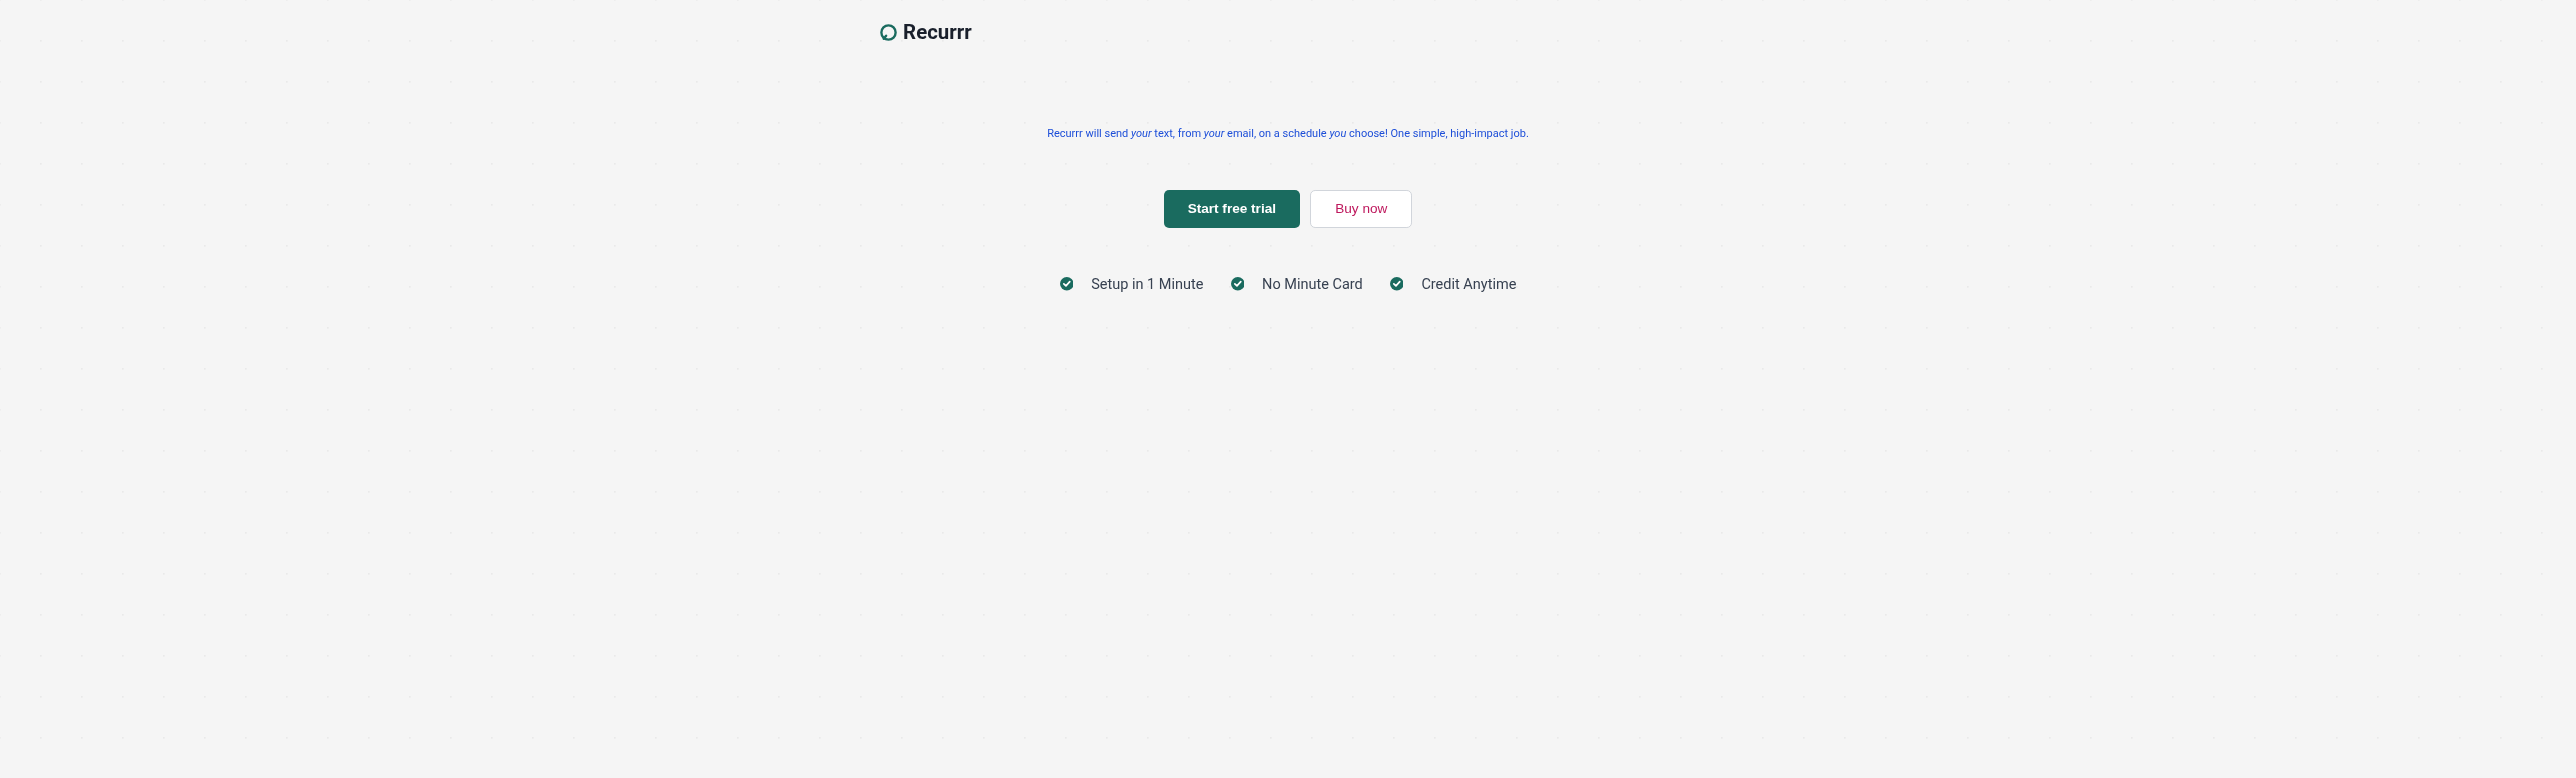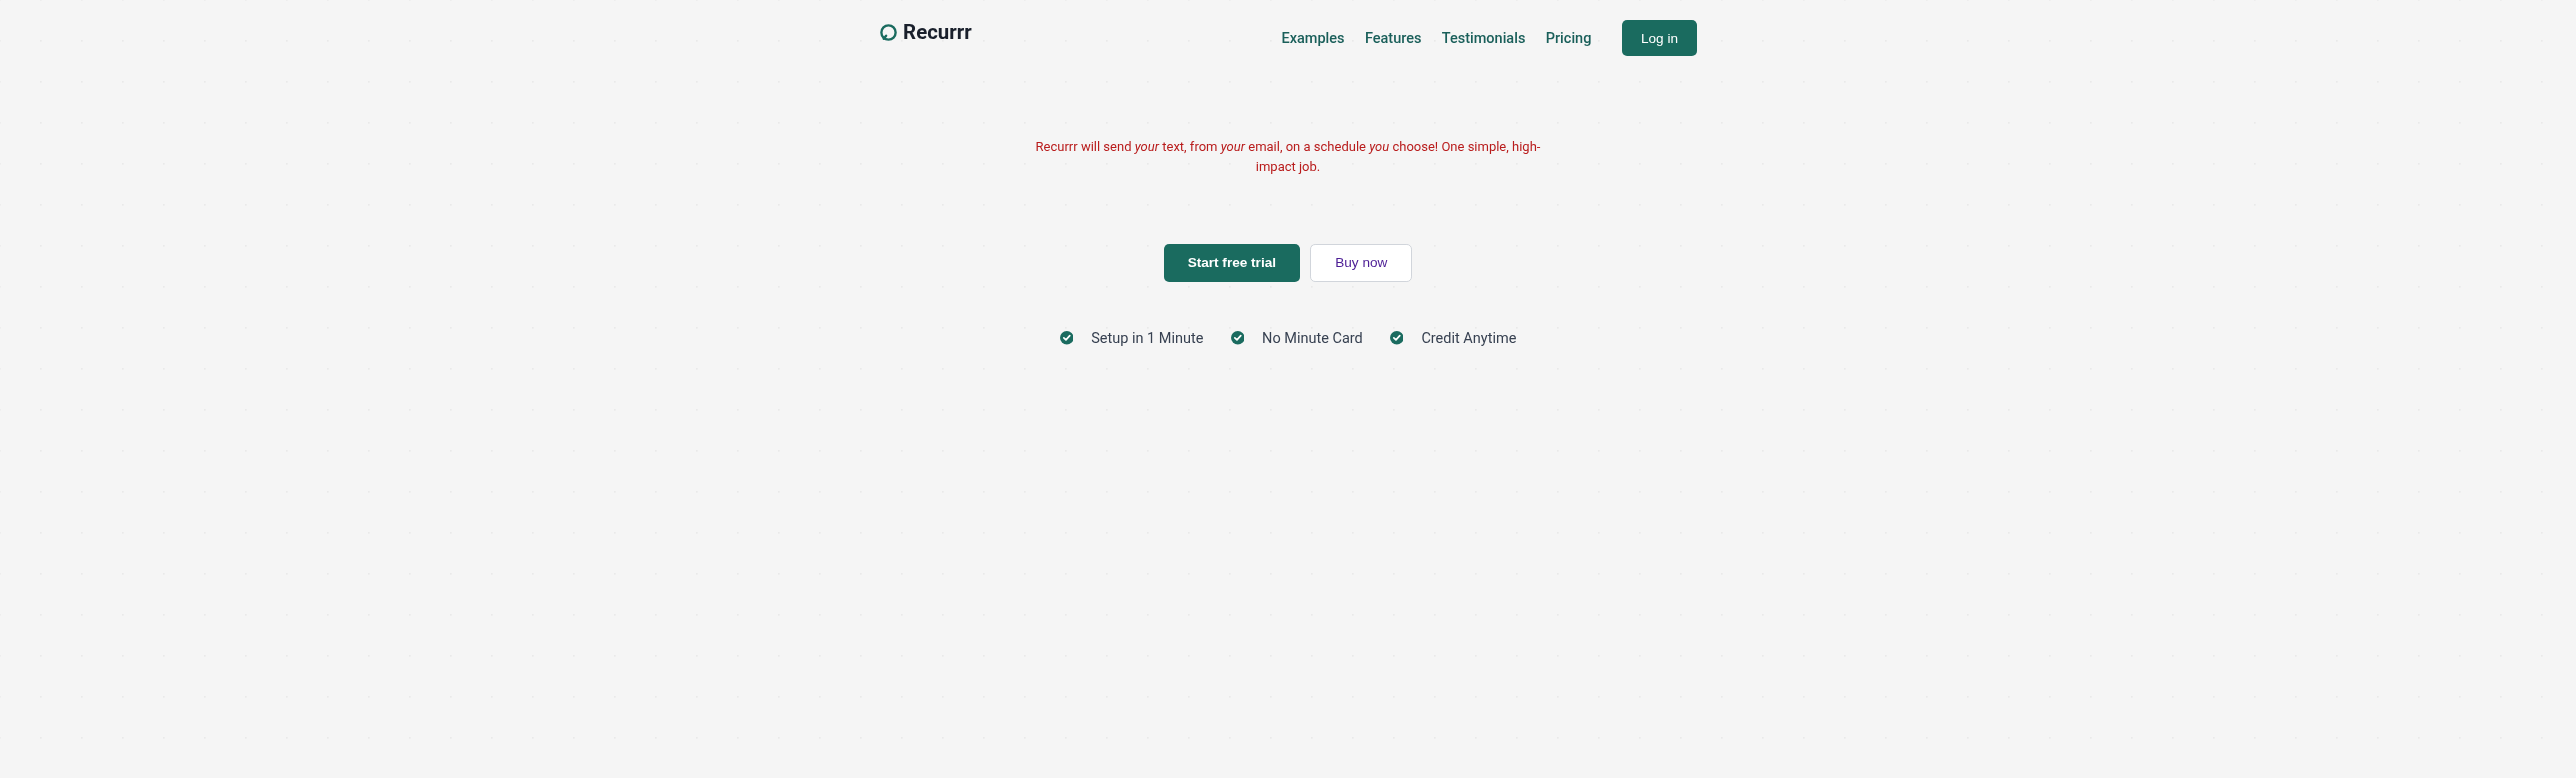--- a/index.html
+++ b/index.html
@@ -21,21 +21,21 @@
     .container {
       max-width: 852px;
       margin: 0 auto;
       padding: 0 17px;
     }
 
     
     .header {
       display: flex;
       justify-content: space-between;
-      align-items: flex-start;
+      align-items: flex-end;
       padding: 20.4px 0;
     }
 
     .logo {
       display: flex;
       align-items: center;
       gap: 5.1px;
       font-size: 20.4px;
       font-weight: 700;
       color: #1a202c;
@@ -85,25 +85,25 @@
     .hero-title {
       font-size: 55px;
       font-weight: 600;
       color: #111827;
       line-height: 1.1;
       margin-bottom: 27px;
       letter-spacing: -0.9px;
     }
 
     .hero-subtitle {
-      font-size: 13px;
-      color: #b91c1c;
+      font-size: 11px;
+      color: #1d4ed8;
       line-height: 1.5;
       max-width: 511px;
-      margin: 0 auto 68px;
+      margin: 0 auto 48px;
     }
 
     .hero-subtitle em {
       font-style: italic;
     }
 
     .cta-buttons {
       display: flex;
       justify-content: center;
       gap: 10.2px;
@@ -116,21 +116,21 @@
       padding: 10.2px 24px;
       border-radius: 5.1px;
       border: none;
       font-size: 13.6px;
       font-weight: 700;
       cursor: pointer;
     }
 
     .btn-secondary {
       background-color: #ffffff;
-      color: #4c1d95;
+      color: #be185d;
       padding: 10.2px 24px;
       border-radius: 5.1px;
       border: 0.9px solid #d1d5db;
       font-size: 13.6px;
       font-weight: 500;
       cursor: pointer;
     }
 
     
     .features {
@@ -162,27 +162,20 @@
   <header class="header">
     <div class="logo">
       <span class="logo-icon">
         <svg viewBox="0 0 24 24" width="19" height="19" fill="none" stroke="#1a6b5f" stroke-width="3">
           <circle cx="12" cy="12" r="9"></circle>
           <path d="M9 16 L6 20" stroke-linecap="round"></path>
         </svg>
       </span>
       <span>Recurrr</span>
     </div>
-    <nav class="nav">
-      <a class="nav-link">Examples</a>
-      <a class="nav-link">Features</a>
-      <a class="nav-link">Testimonials</a>
-      <a class="nav-link">Pricing</a>
-      <button class="login-btn">Log in</button>
-    </nav>
   </header>
 
   <section class="hero">
     <p class="hero-subtitle">
       <span>Recurrr will send </span><em>your</em><span> text, from </span><em>your</em><span> email, on a schedule </span><em>you</em><span> choose! One simple, high-impact job.</span>
     </p>
     <div class="cta-buttons">
       <button class="btn-primary">Start free trial</button>
       <button class="btn-secondary">Buy now</button>
     </div>

